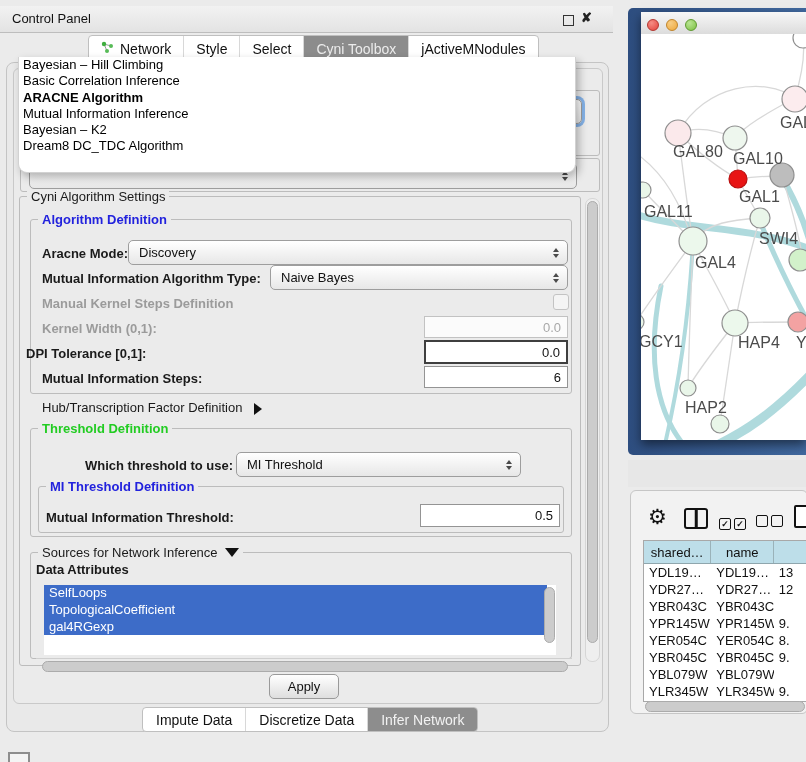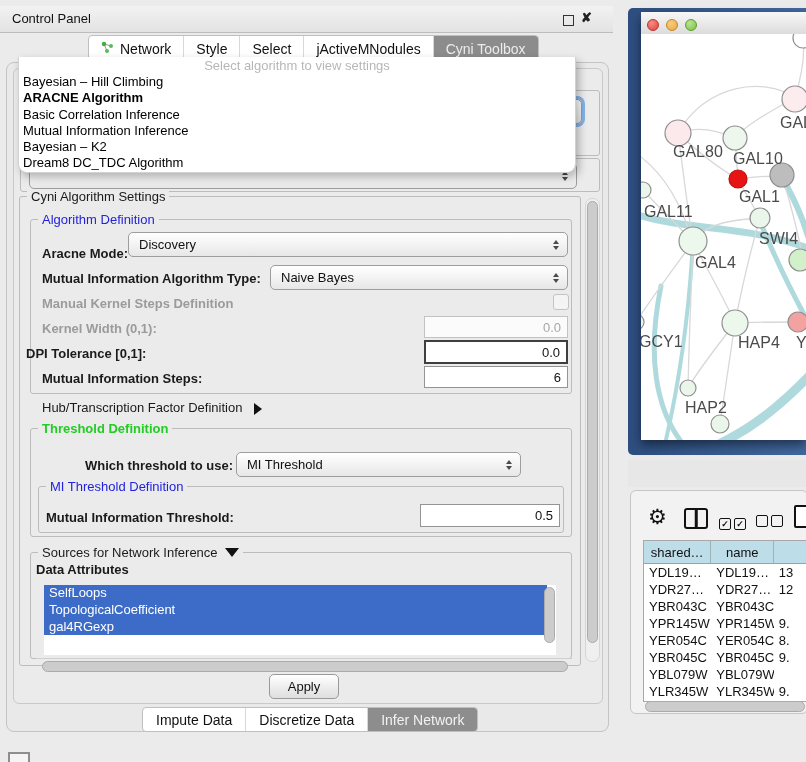--- a/index.html
+++ b/index.html
@@ -22,21 +22,21 @@
   .ttab:first-child{border-left:none;}
   .ttab.active{background:#8c8c8c;color:#ececec;}
 
   
   #cp-body{left:6px;top:62px;width:601px;height:668px;border:1px solid #c4c4c4;border-radius:8px;background:#e9e9e9;}
   #cp-inner{left:13px;top:68px;width:588px;height:634px;border:1px solid #c9c9c9;border-radius:6px;background:#ebebeb;}
 
   
   .grp{position:absolute;border:1px solid #bcbcbc;border-radius:3px;text-align:right;}
   .legend{position:absolute;top:-8px;left:7px;background:#ebebeb;padding:0 4px;font-size:13px;color:#1a1a1a;white-space:nowrap;}
-  .legend.blue{color:#2222dd;font-weight:normal;}
+  .legend.blue{color:#2222dd;font-weight:bold;}
   .legend.green{color:#22cc22;font-weight:bold;}
   .combo{position:absolute;background:linear-gradient(#ffffff,#e7e7e7);border:1px solid #9d9d9d;border-radius:5px;height:25px;box-sizing:border-box;display:flex;align-items:center;padding:0 24px 0 10px;font-size:13px;color:#111;}
   .arrows{position:absolute;right:8px;top:50%;transform:translateY(-50%);display:flex;flex-direction:column;gap:2px;}
   .tri-up{width:0;height:0;border-left:3.5px solid transparent;border-right:3.5px solid transparent;border-bottom:4px solid #4a4a4a;}
   .tri-dn{width:0;height:0;border-left:3.5px solid transparent;border-right:3.5px solid transparent;border-top:4px solid #4a4a4a;}
   .focusring{box-shadow:0 0 0 3px #84b1e6;}
   .tinput{position:absolute;background:#fff;border:1px solid #949494;font-size:13px;color:#111;box-sizing:border-box;display:flex;align-items:center;justify-content:flex-end;padding:0 6px;}
   .tinput.dis{background:#fbfbfb;border-color:#c2c2c2;color:#a8a8a8;}
   .tinput.strong{border:2px solid #3f3f3f;}
   .chk{position:absolute;width:14px;height:14px;border:1px solid #c3c3c3;border-radius:3px;background:#f4f4f4;}
@@ -111,25 +111,25 @@
           </svg>
       </span>
       <span>Network</span>
     </div>
     <div class="ttab">
         <span>Style</span>
       </div>
     <div class="ttab">
         <span>Select</span>
       </div>
+    <div class="ttab active">
+        <span>Cyni Toolbox</span>
+      </div>
     <div class="ttab">
         <span>jActiveMNodules</span>
-      </div>
-    <div class="ttab active">
-        <span>Cyni Toolbox</span>
       </div>
   </div>
 
   <div class="grp" style="left:20px;top:90px;width:578px;height:64px;">
     <div class="combo focusring" style="left:52px;top:8px;width:509px;">
       <span class="arrows">
           <span class="tri-up"></span>
           <span class="tri-dn"></span>
         </span>
     </div>
@@ -137,41 +137,40 @@
   <div class="grp" style="left:20px;top:158px;width:578px;height:32px;">
     <div class="combo" style="left:8px;top:4px;width:548px;height:26px;">
       <span class="arrows">
           <span class="tri-up"></span>
           <span class="tri-dn"></span>
         </span>
     </div>
   </div>
 
   <div class="abs" id="algo-popup">
-    <div id="algo-ph">Select algorithm to view settings</div>
     <div class="algo-item">Bayesian – Hill Climbing</div>
+    <div class="algo-item">Basic Correlation Inference</div>
     <div class="algo-item sel">ARACNE Algorithm</div>
-    <div class="algo-item">Basic Correlation Inference</div>
     <div class="algo-item">Mutual Information Inference</div>
     <div class="algo-item">Bayesian – K2</div>
     <div class="algo-item">Dream8 DC_TDC Algorithm</div>
   </div>
 
   <div class="grp" style="left:19px;top:196px;width:560px;height:468px;">
     <span class="legend">Cyni Algorithm Settings</span>
   </div>
   <div class="sb-track-v abs" style="left:585px;top:198px;width:13px;height:462px;">
     <div class="sb-thumb" style="left:1px;top:2px;width:9px;height:440px;"></div>
   </div>
 
   <div class="grp" style="left:30px;top:219px;width:540px;height:173px;">
     <span class="legend blue">Algorithm Definition</span>
   </div>
   <div class="abs txt bold" style="left:42px;top:246px;">Aracne Mode:</div>
-  <div class="combo" style="left:128px;top:232px;width:440px;">
+  <div class="combo" style="left:128px;top:240px;width:440px;">
     <span>Discovery</span>
     <span class="arrows">
         <span class="tri-up"></span>
         <span class="tri-dn"></span>
       </span>
   </div>
   <div class="abs txt bold" style="left:42px;top:271px;">Mutual Information Algorithm Type:</div>
   <div class="combo" style="left:270px;top:265px;width:298px;">
     <span>Naive Bayes</span>
     <span class="arrows">

